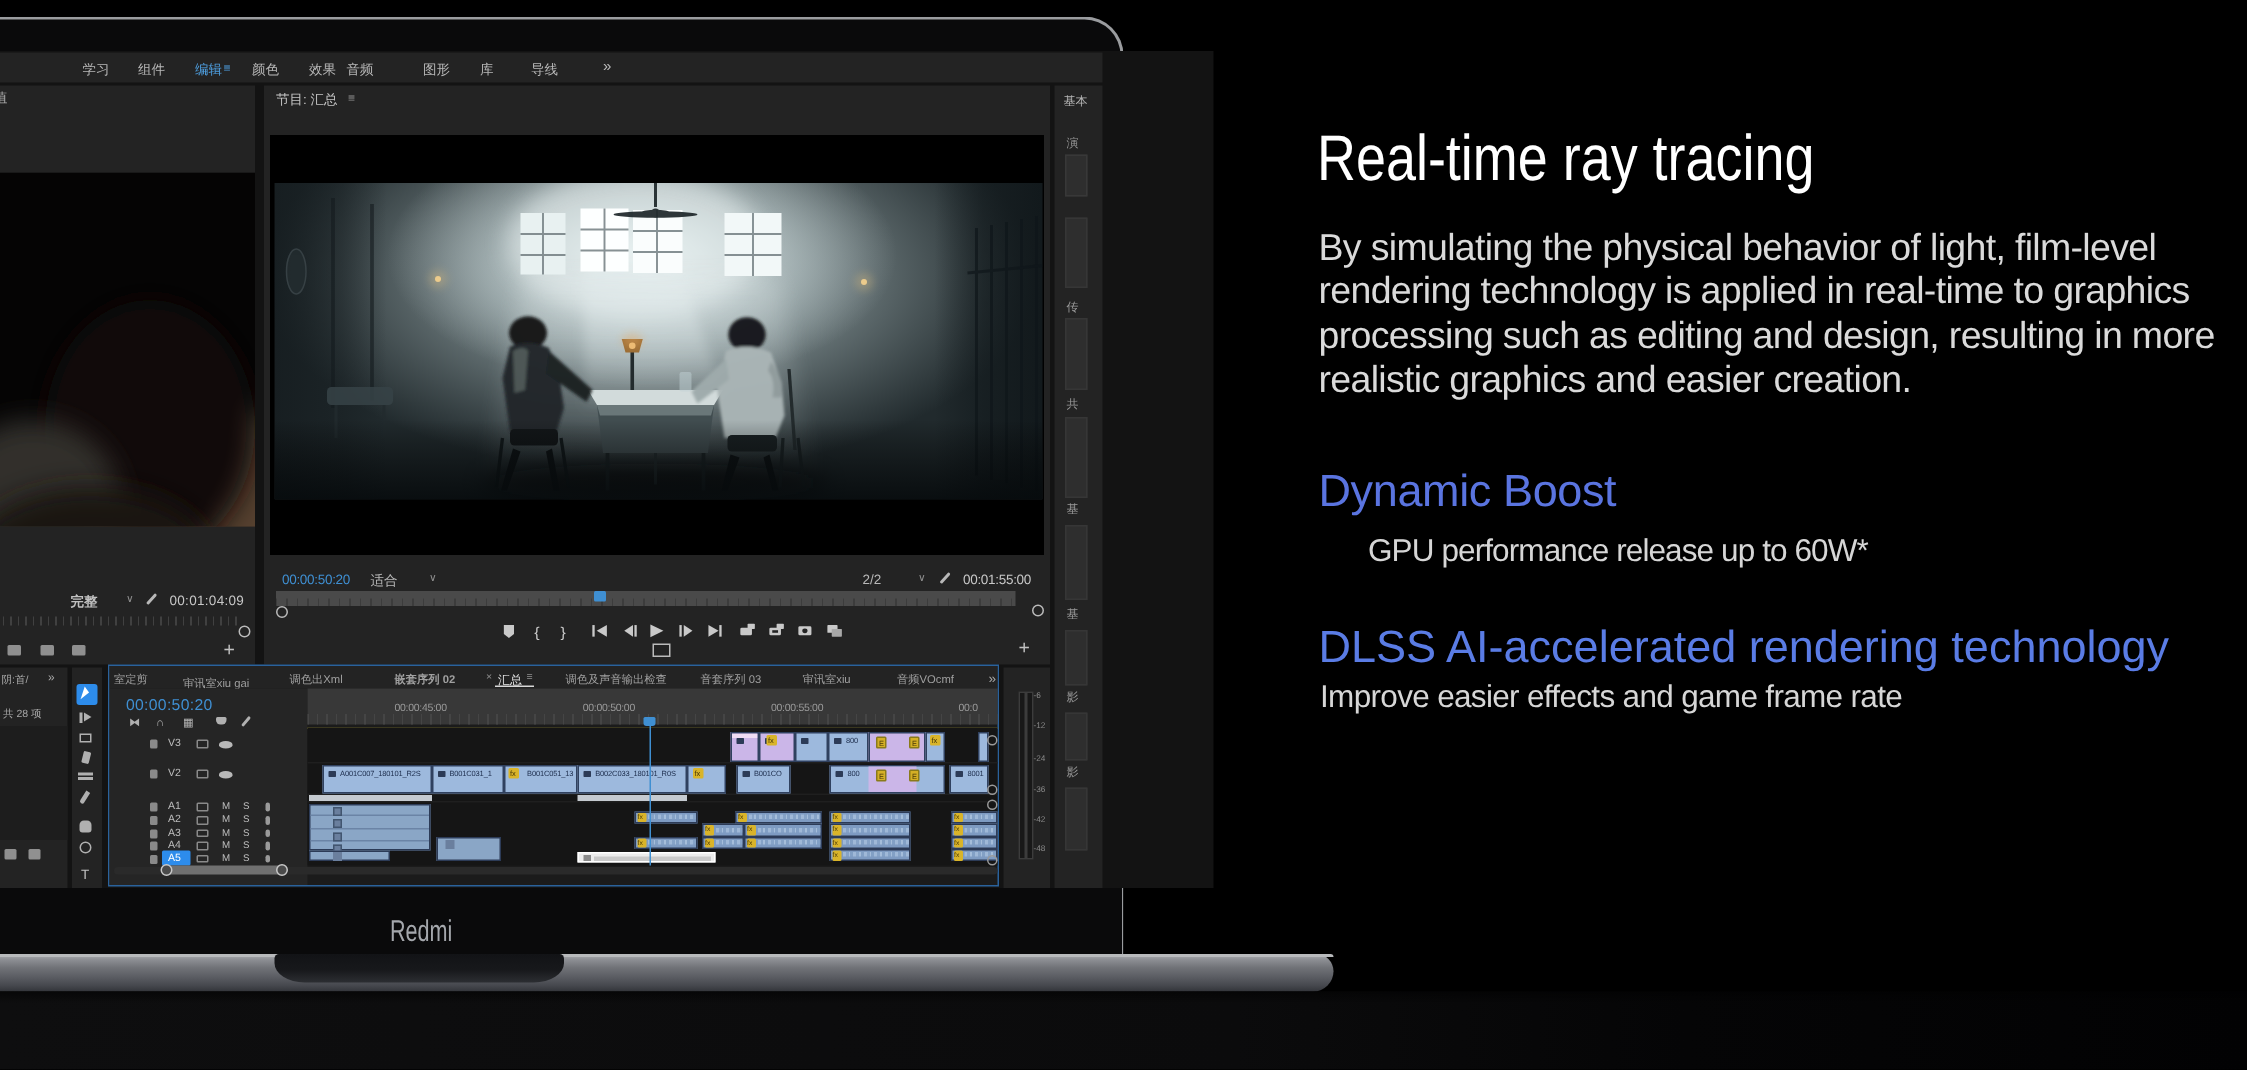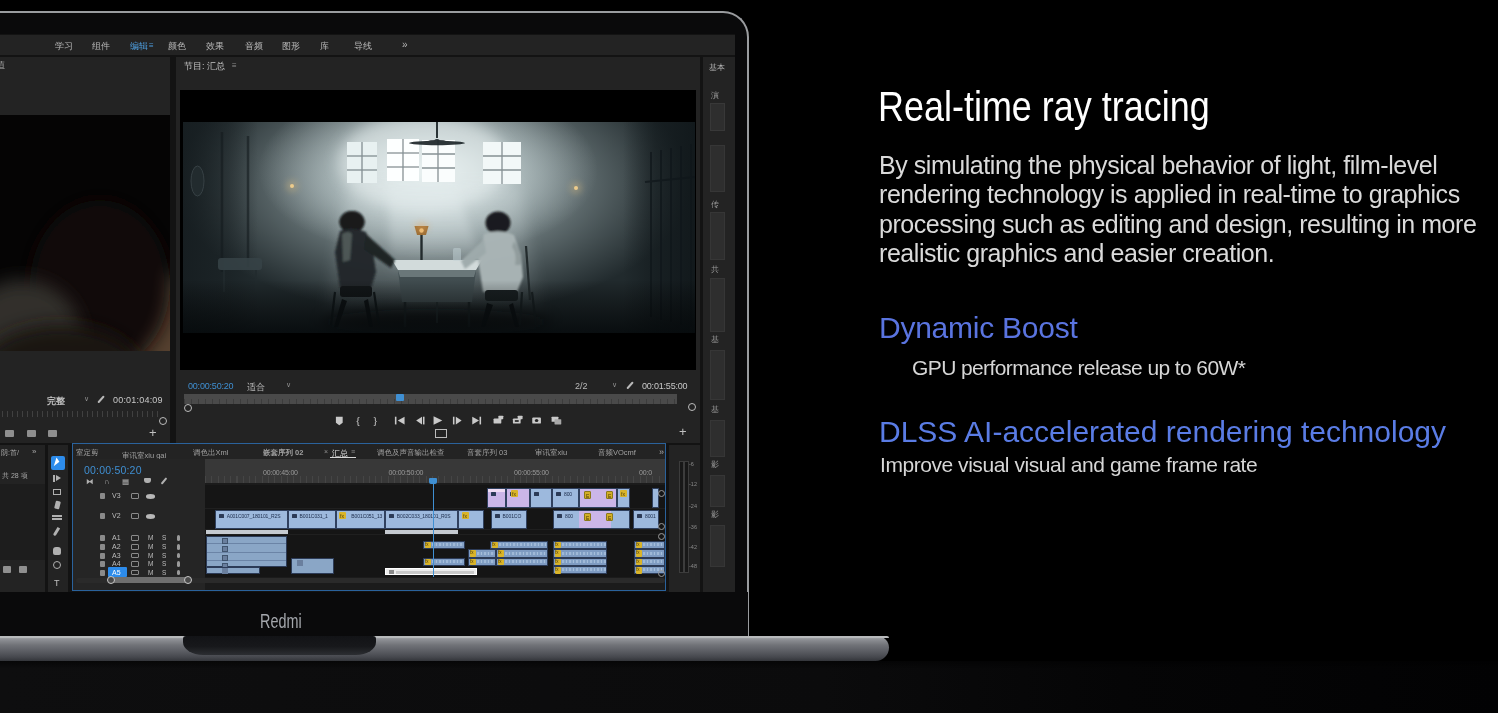--- a/index.html
+++ b/index.html
@@ -4,30 +4,30 @@
 html,body{margin:0;padding:0;background:#000;}
 body{width:1498px;height:713px;overflow:hidden;position:relative;font-family:"Liberation Sans",sans-serif;}
 .abs{position:absolute;}
 .t{position:absolute;white-space:nowrap;}
 </style></head><body>
 <div class="t" style="left:878px;top:82px;font-size:43px;color:#fff;letter-spacing:0;transform:scaleX(0.836);transform-origin:0 0;">Real-time ray tracing</div>
 <div class="t" style="left:879px;top:151px;font-size:25px;line-height:29.4px;color:#dadada;letter-spacing:-0.45px;">By simulating the physical behavior of light, film-level<br>rendering technology is applied in real-time to graphics<br>processing such as editing and design, resulting in more<br>realistic graphics and easier creation.</div>
 <div class="t" style="left:879px;top:311px;font-size:30px;color:#5a74e0;letter-spacing:-0.25px;">Dynamic Boost</div>
 <div class="t" style="left:880px;top:356px;font-size:21px;color:#d6d6d6;letter-spacing:-0.6px;margin-left:32px;">GPU performance release up to 60W*</div>
 <div class="t" style="left:879px;top:415px;font-size:30px;color:#5a7ce5;letter-spacing:0;">DLSS AI-accelerated rendering technology</div>
-<div class="t" style="left:880px;top:453px;font-size:21px;color:#d6d6d6;letter-spacing:-0.45px;">Improve visual visual and game frame rate</div>
+<div class="t" style="left:880px;top:453px;font-size:21px;color:#d6d6d6;letter-spacing:-0.45px;">Improve easier effects and game frame rate</div>
 <div class="abs" style="left:-30px;top:11px;width:779px;height:625px;background:#0a0a0b;border:2px solid #9a9c9f;border-bottom:none;border-left:none;border-radius:0 26px 0 0;box-sizing:border-box;"></div>
-<div class="abs" id="ui" style="left:0;top:34px;width:735px;height:558px;background:#131313;overflow:hidden;">
+<div class="abs" id="ui" style="left:0;top:34px;width:809px;height:558px;background:#131313;overflow:hidden;">
 <div class="abs" style="left:0px;top:0.5px;width:735px;height:20.5px;background:#232323;"></div>
 <div class="t" style="left:55px;top:5.5px;font-size:9px;color:#b8b8b8;">学习</div>
 <div class="t" style="left:92px;top:5.5px;font-size:9px;color:#b8b8b8;">组件</div>
 <div class="t" style="left:130px;top:5.5px;font-size:9px;color:#4e9fe0;">编辑</div>
 <div class="t" style="left:168px;top:5.5px;font-size:9px;color:#b8b8b8;">颜色</div>
 <div class="t" style="left:206px;top:5.5px;font-size:9px;color:#b8b8b8;">效果</div>
-<div class="t" style="left:245px;top:5.5px;font-size:9px;color:#b8b8b8;">音频</div>
+<div class="t" style="left:231px;top:5.5px;font-size:9px;color:#b8b8b8;">音频</div>
 <div class="t" style="left:282px;top:5.5px;font-size:9px;color:#b8b8b8;">图形</div>
 <div class="t" style="left:320px;top:5.5px;font-size:9px;color:#b8b8b8;">库</div>
 <div class="t" style="left:354px;top:5.5px;font-size:9px;color:#b8b8b8;font-family:Liberation Mono, monospace;">导线</div>
 <div class="t" style="left:149px;top:6.5px;font-size:8px;color:#4e9fe0;">≡</div>
 <div class="t" style="left:402px;top:4.5px;font-size:10px;color:#b8b8b8;">»</div>
 <div class="abs" style="left:0px;top:23px;width:170px;height:386px;background:#232323;"></div>
 <div class="t" style="left:-4px;top:25px;font-size:9px;color:#aaa;">值</div>
 <svg class="abs" style="left:0;top:81px;" width="170" height="236" viewBox="0 0 170 236">
 <defs>
         <filter id="b1" x="-50%" y="-50%" width="200%" height="200%">

